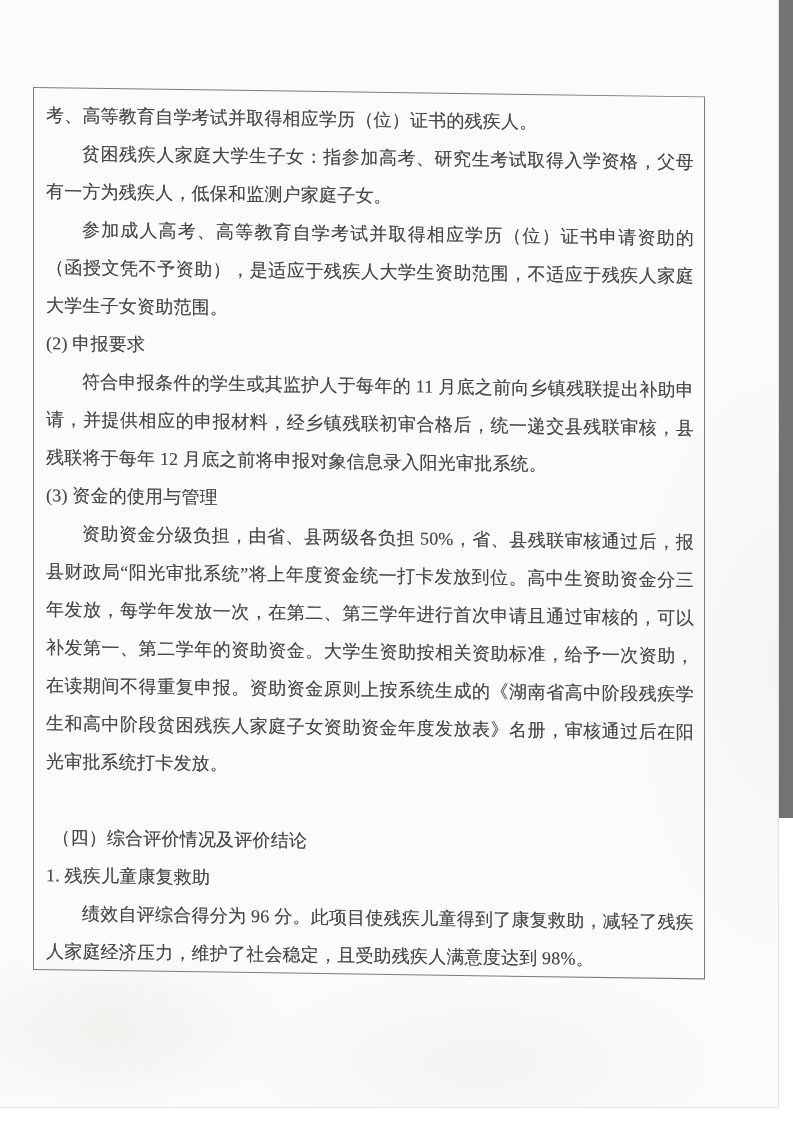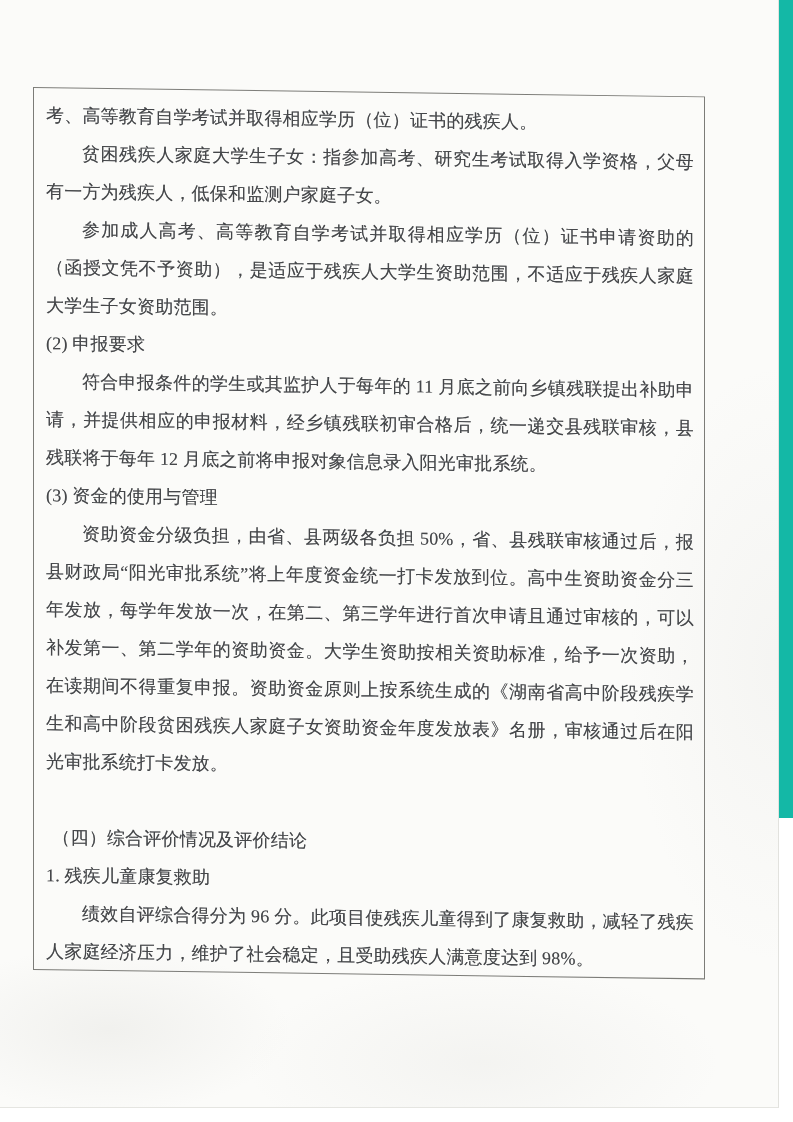--- a/index.html
+++ b/index.html
@@ -8,21 +8,21 @@
     width: 793px;
     height: 1122px;
     background: #ffffff;
     overflow: hidden;
     font-family: "Liberation Serif", "DejaVu Serif", serif;
   }
   .page {
     position: relative;
     width: 793px;
     height: 818px;
-    background: #14b8a6;
+    background: #737373;
   }
   
   .paper {
     position: absolute;
     left: 0;
     top: 0;
     width: 778px;
     height: 1107px;
     background:
       radial-gradient(ellipse 260px 120px at 14% 93%, rgba(178,178,170,0.14), rgba(178,178,170,0) 70%),

